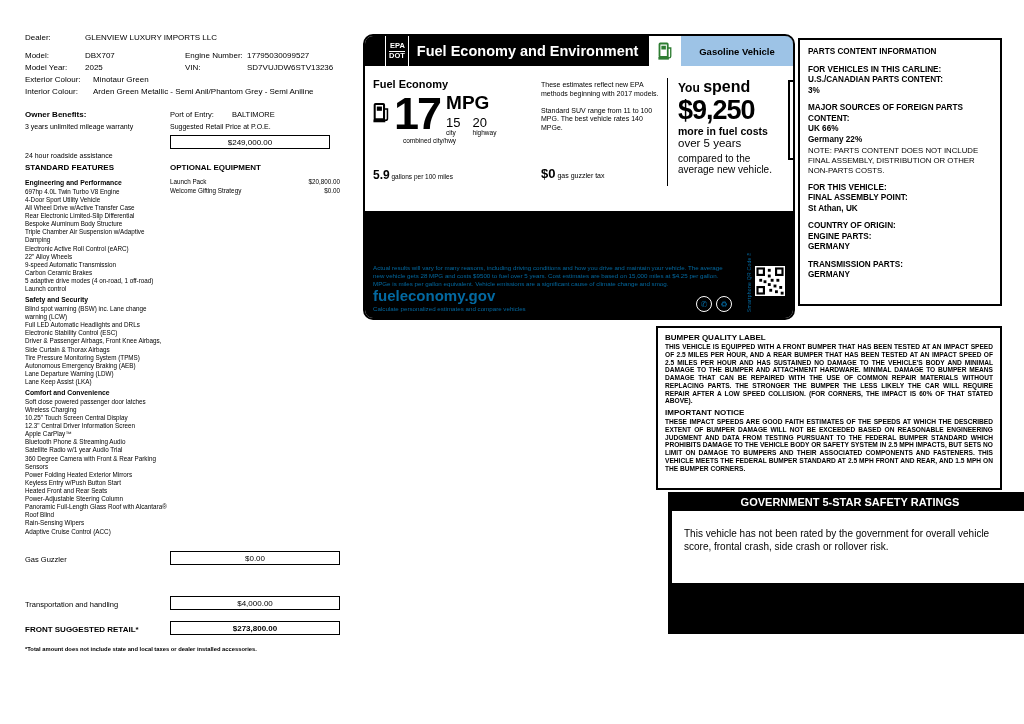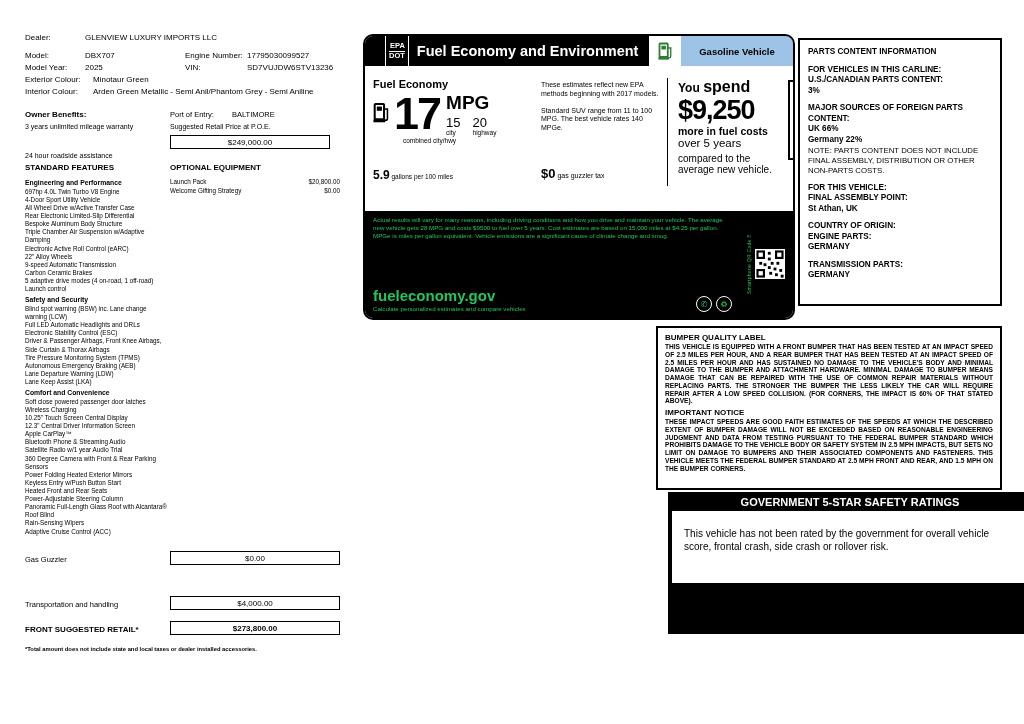--- a/index.html
+++ b/index.html
@@ -86,21 +86,21 @@
          background:linear-gradient(90deg,#ffffff 0%,#bcd2ea 45%,#1d4f91 100%);}
   .t-min{position:absolute;left:3px;top:1px;font-size:6.5px;font-weight:bold;color:#000;}
   .t-max{position:absolute;right:3px;top:1px;font-size:6.5px;font-weight:bold;color:#fff;}
   .marker{position:absolute;top:-12px;background:#000;color:#fff;font-size:7.5px;font-weight:bold;
           padding:1px 5px;border-radius:3px;transform:translateX(-50%);}
   .marker::after{content:"";position:absolute;left:50%;top:100%;transform:translateX(-50%);
                  border:3px solid transparent;border-top-color:#000;}
   .best{text-align:right;font-size:5.5px;margin-top:1px;}
   .emissions{font-size:6.2px;line-height:1.22;margin-top:4px;}
 
-  .epa-footer{background:#000;color:#22c55e;margin-top:5px;padding:5px 8px 6px;flex:1;display:flex;}
+  .epa-footer{background:#000;color:#0369a1;margin-top:5px;padding:5px 8px 6px;flex:1;display:flex;align-items:flex-end;}
   .ef-left{flex:1;display:flex;flex-direction:column;}
   .ef-disclaimer{font-size:6.2px;line-height:1.27;}
   .ef-bottom{display:flex;align-items:flex-end;margin-top:auto;}
   .ef-site{font-weight:bold;font-size:15px;line-height:1;}
   .ef-sitesub{font-size:6.2px;margin-top:2px;}
   .ef-right{display:flex;align-items:center;margin-left:6px;}
   .seal{width:16px;height:16px;border:1.2px solid #fff;border-radius:50%;display:flex;
         align-items:center;justify-content:center;font-size:8px;margin-left:4px;align-self:flex-end;}
   .qr-label{writing-mode:vertical-rl;transform:rotate(180deg);font-size:5px;margin:0 3px 0 8px;
             letter-spacing:0.3px;align-self:center;}

